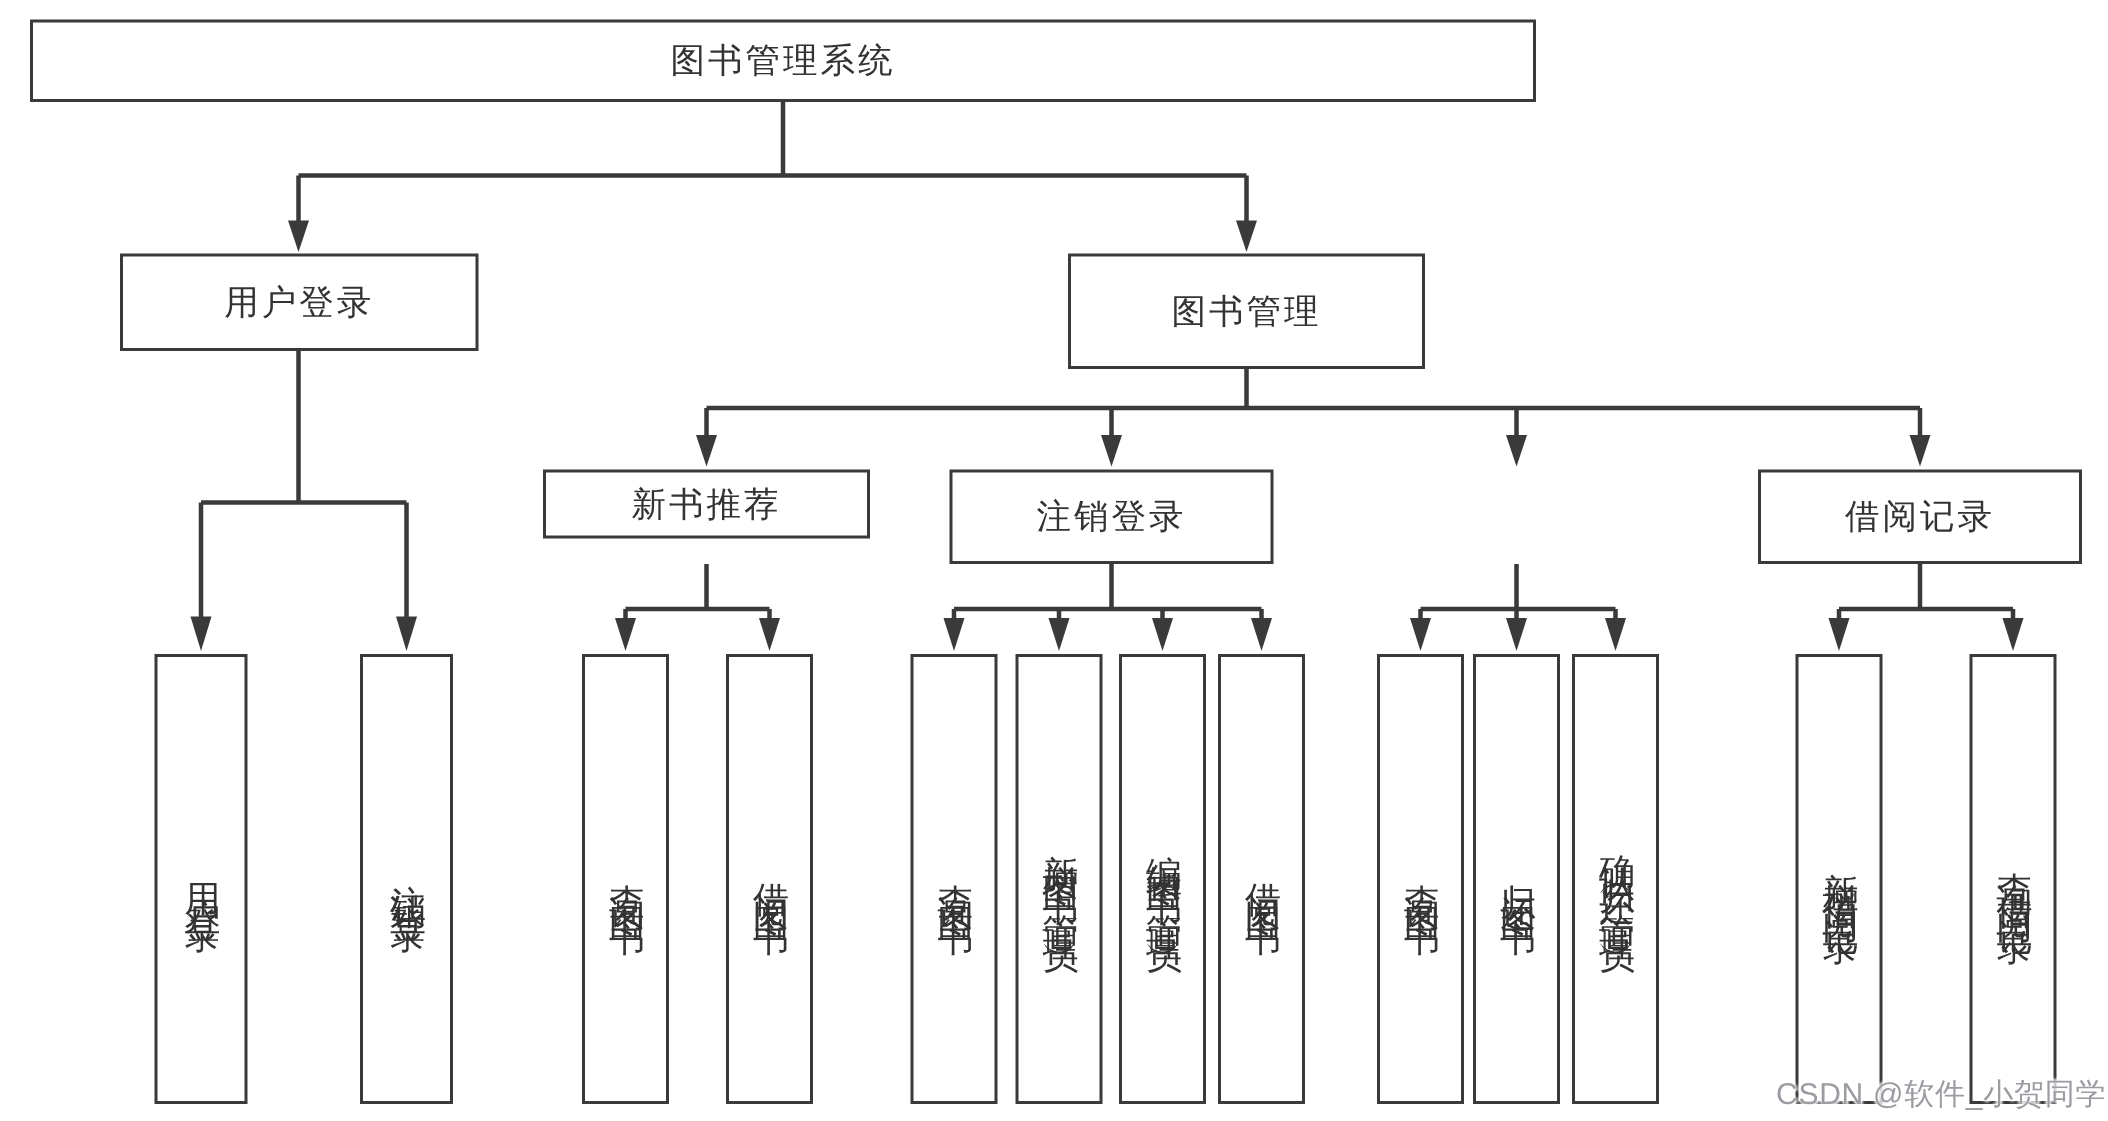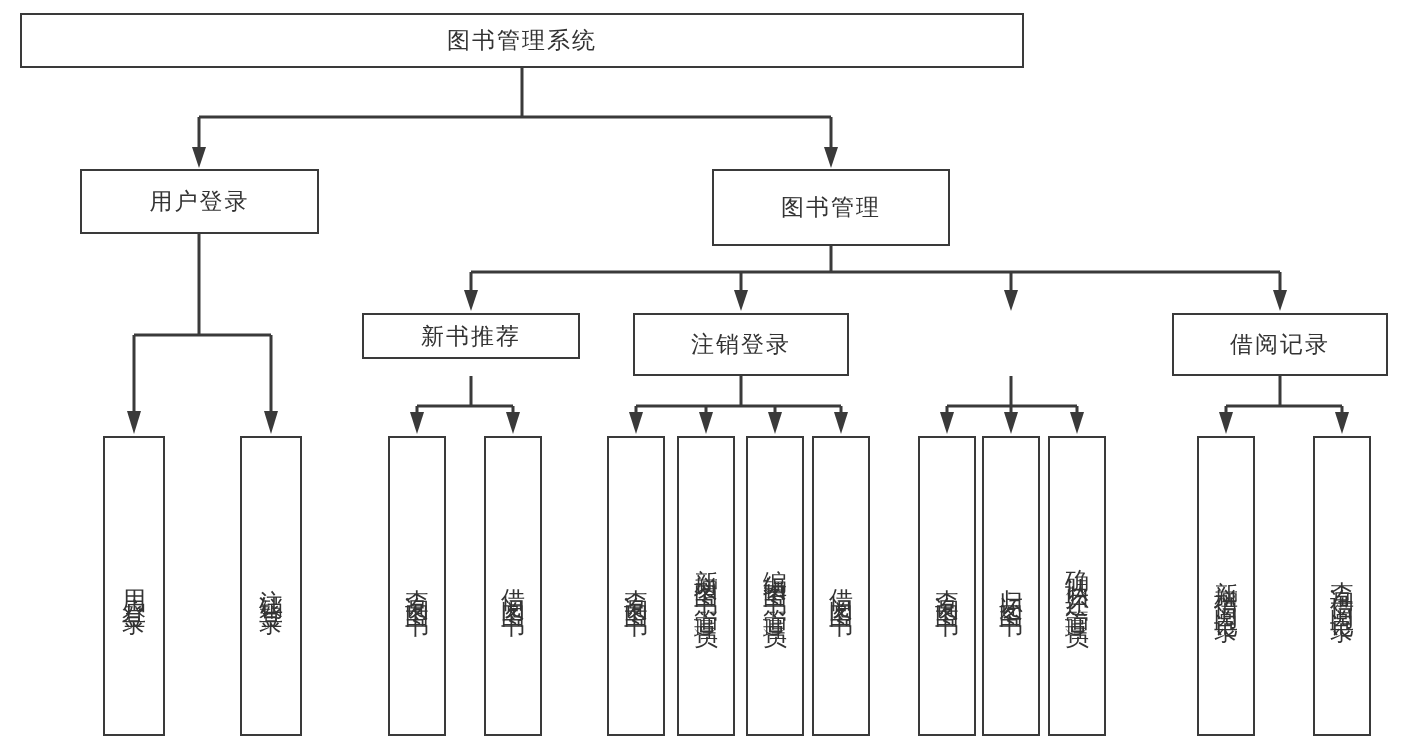--- a/index.html
+++ b/index.html
@@ -160,14 +160,15 @@
     <span class="lbl">确认归还（管理员）</span>
   </div>
 
   <div class="leaf" style="left:1197px; top:436px; width:58px; height:300px;">
     <span class="lbl">新增借阅记录</span>
   </div>
   <div class="leaf" style="left:1313px; top:436px; width:58px; height:300px;">
     <span class="lbl">查询借阅记录</span>
   </div>
 
+  <div class="watermark">CSDN @软件_小贺同学</div>
 
 </div>
 
 </body></html>

